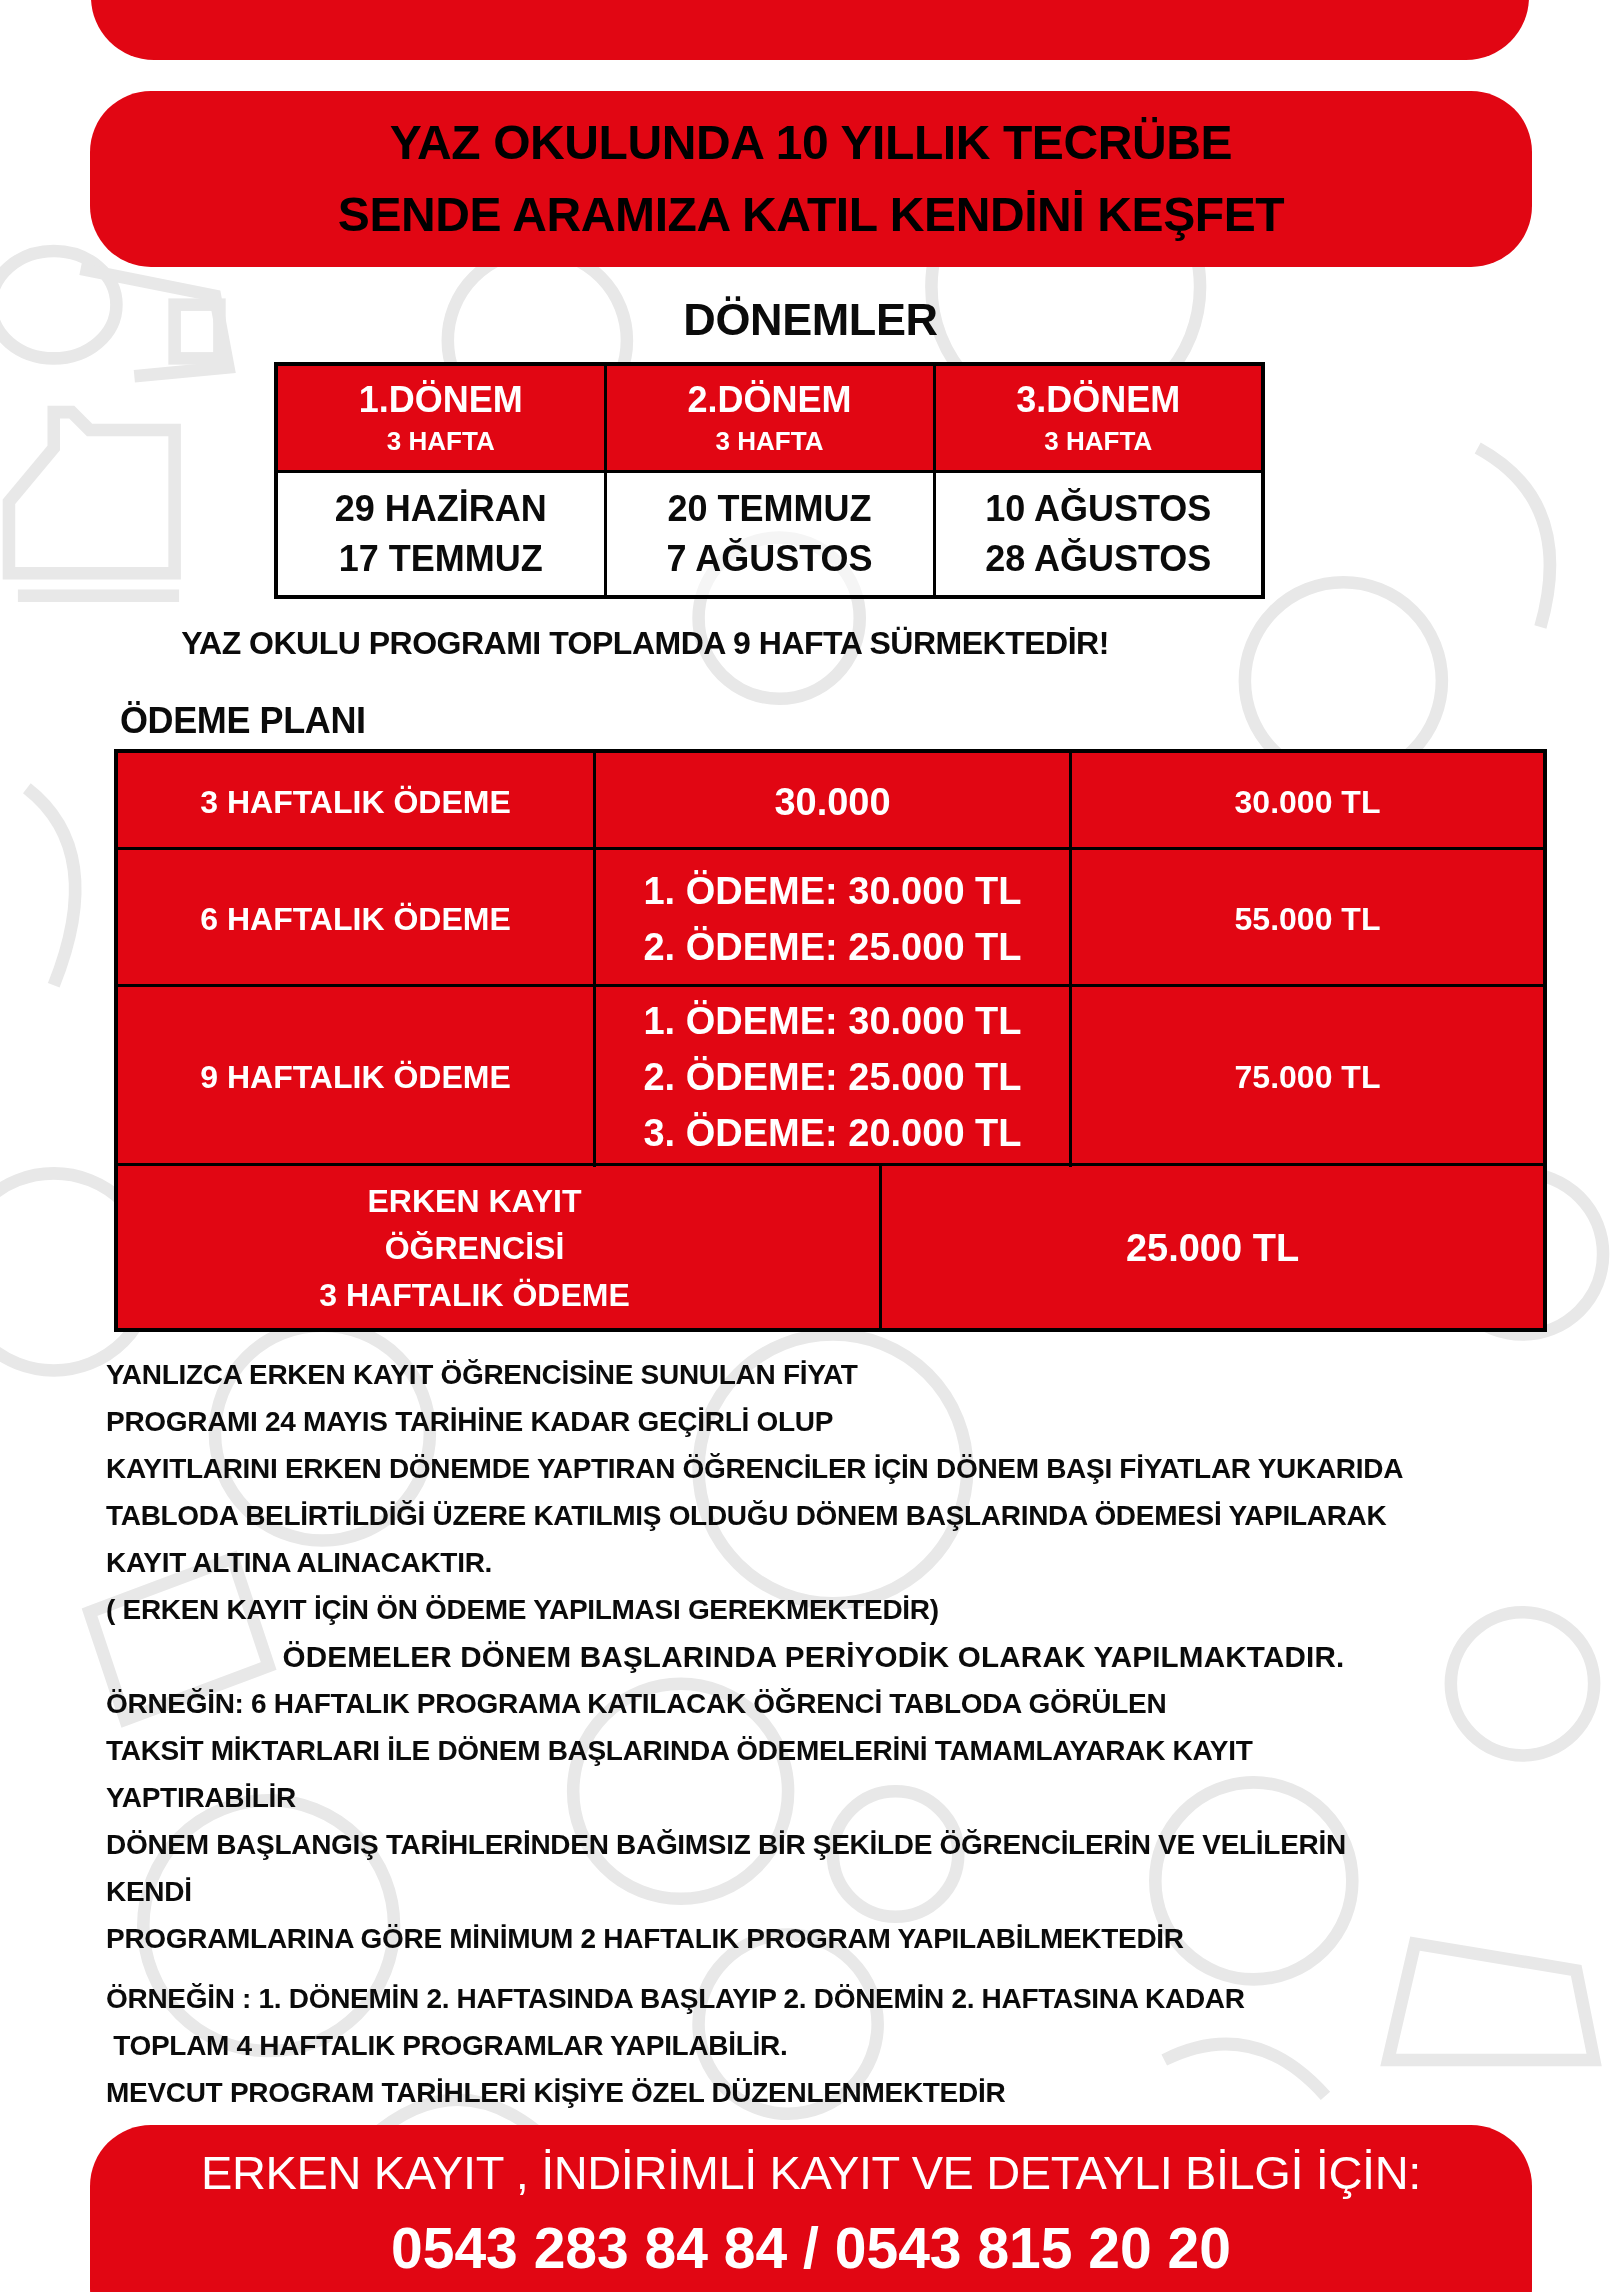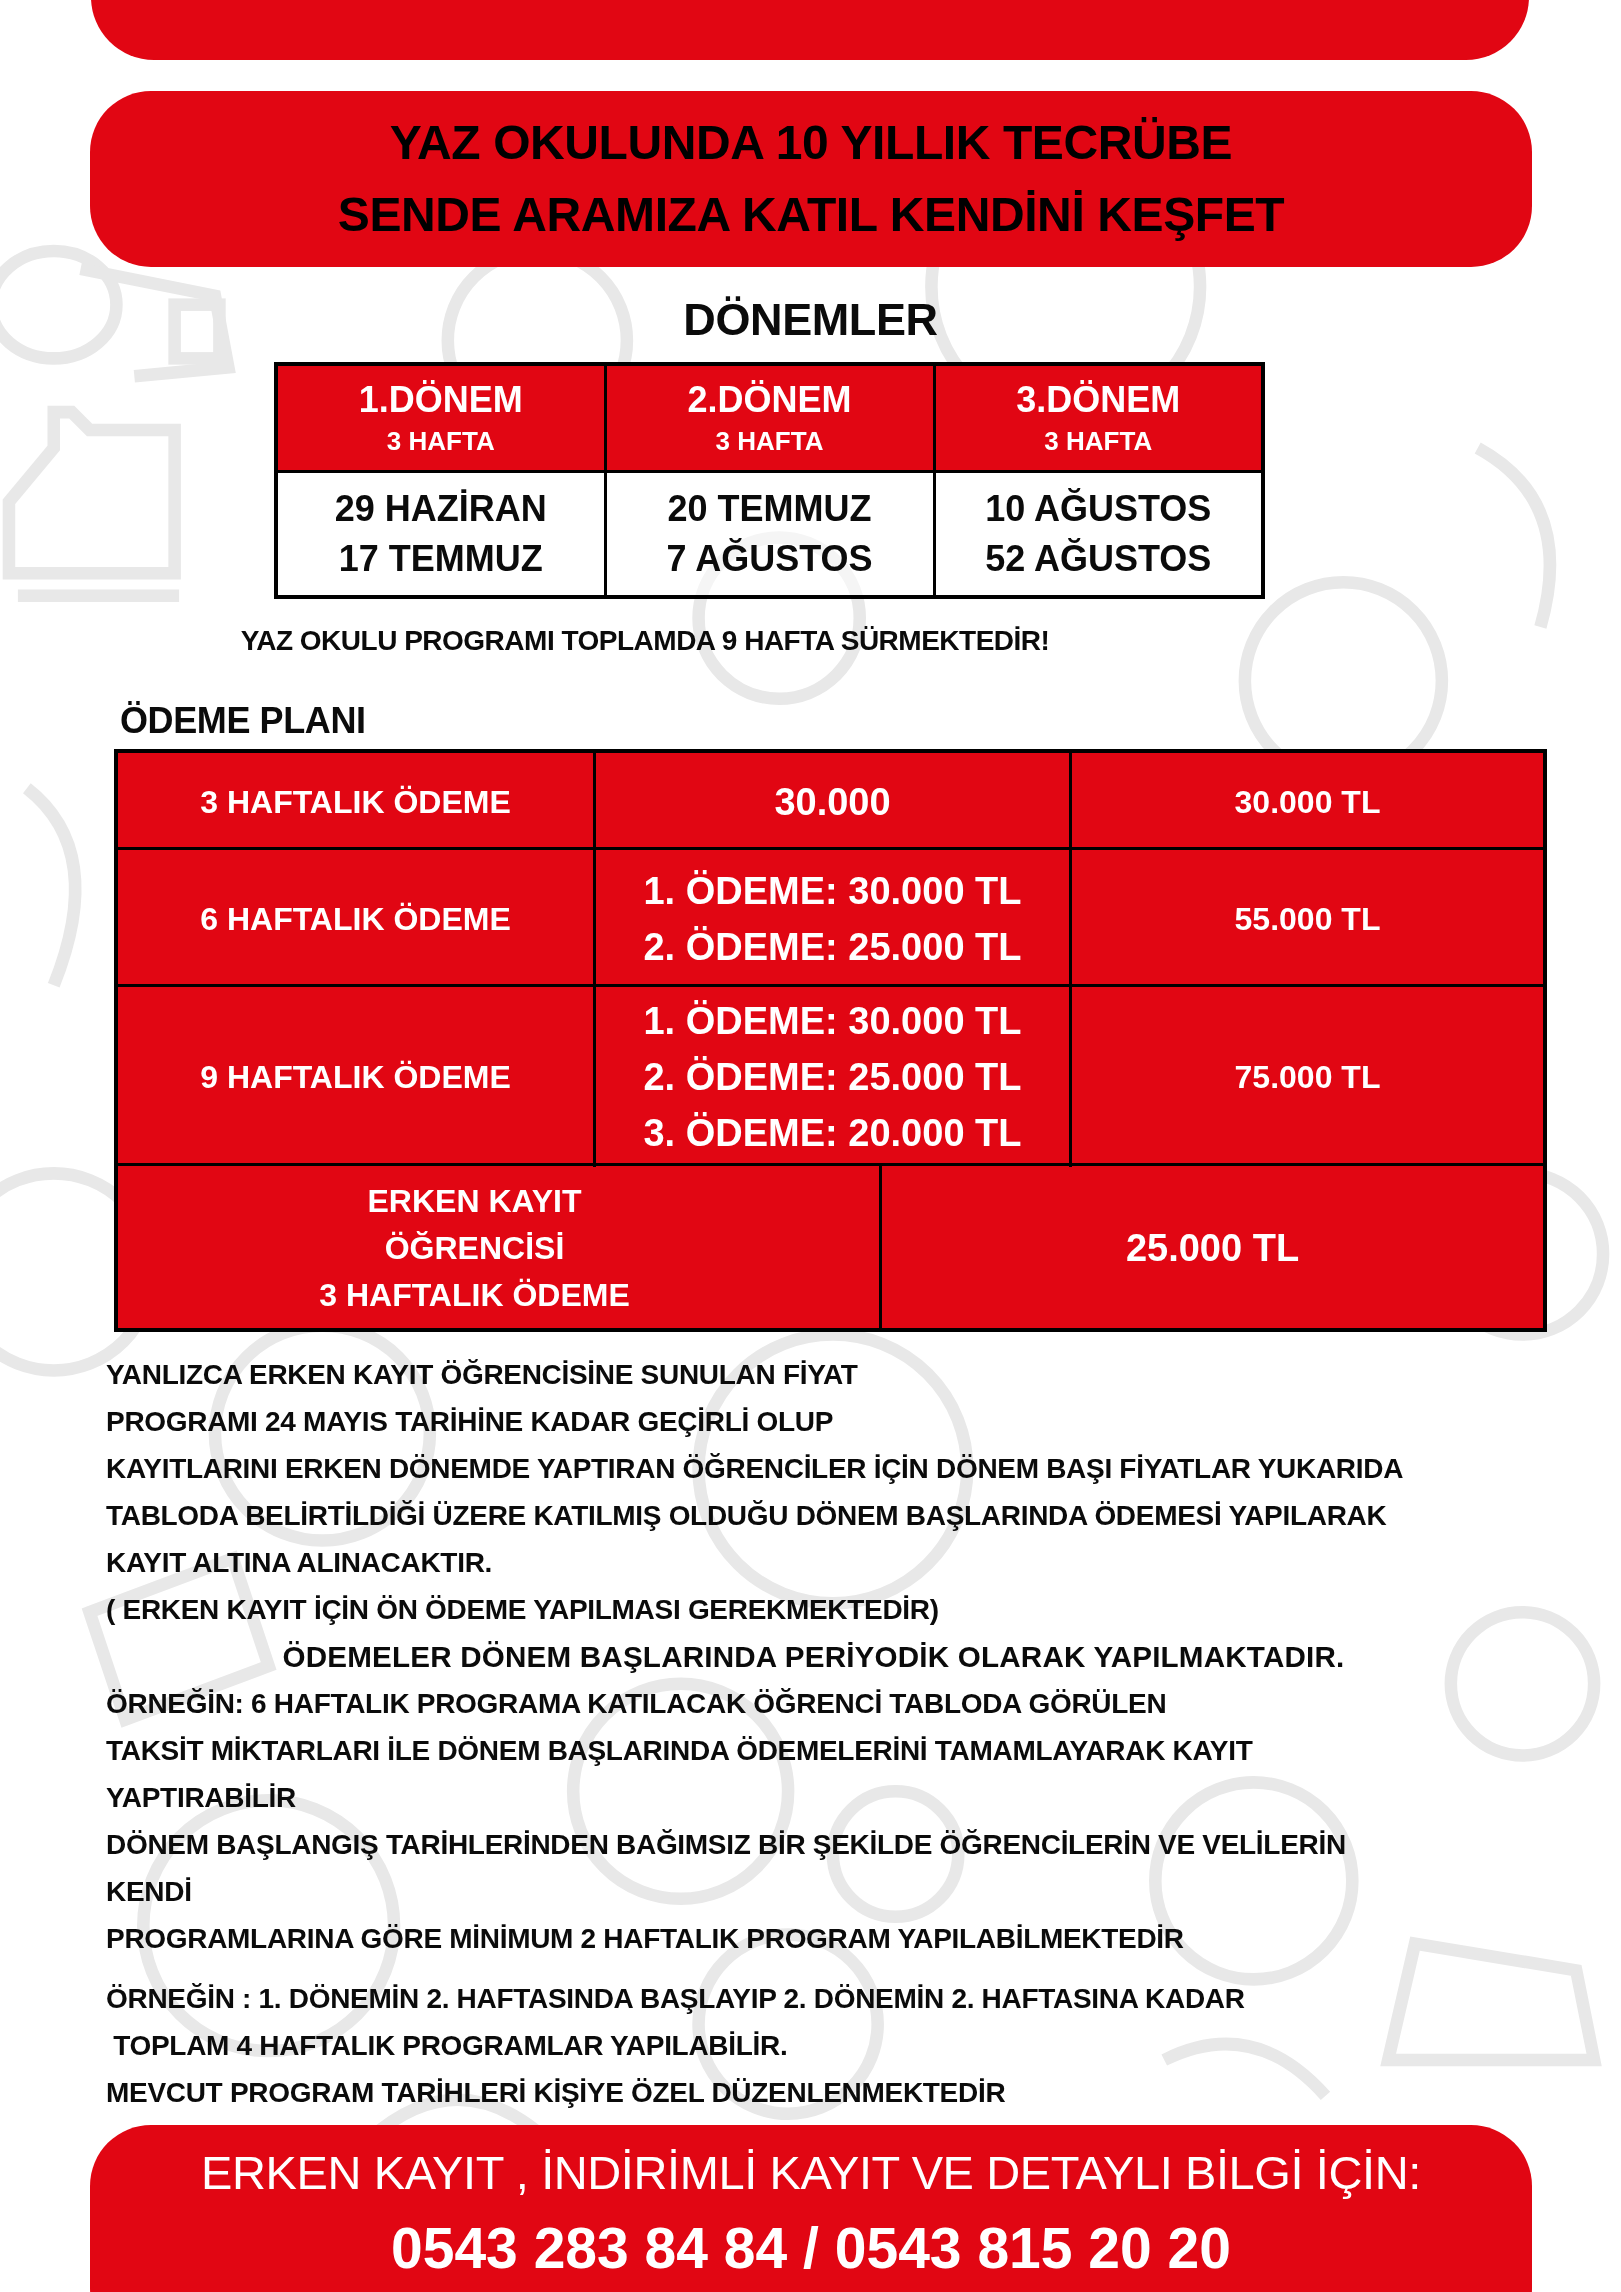--- a/index.html
+++ b/index.html
@@ -38,21 +38,21 @@
   }
   .periods td { border: 3.6px solid #000; text-align: center; vertical-align: middle; width: 33.33%; }
   .periods .hd { background: #e10613; color: #fff; height: 107px; }
   .periods .hd .t1 { font-size: 36px; font-weight: 700; line-height: 47px; display:block; }
   .periods .hd .t2 { font-size: 26px; font-weight: 700; line-height: 36px; display:block; }
   .periods .dt { background: rgba(255,255,255,0.55); height: 126px; font-size: 36px; font-weight: 700; line-height: 50px; }
   .periods .dt span { display:block; }
 
   .statement {
     left: 0; width: 1290px; top: 625px; text-align: center;
-    font-size: 28px; font-weight: 700; letter-spacing: -0.5px;
+    font-size: 32px; font-weight: 700; letter-spacing: -0.5px;
   }
   .odeme-title {
     left: 120px; top: 700px; font-size: 36px; font-weight: 700; letter-spacing: -0.4px;
   }
 
   .payments {
     left: 94px; top: 749px; width: 1433px; height: 583px;
     border: 4.5px solid #000; background: #e10613; color: #fff; margin-left: 20px;
   }
   .prow { position: absolute; left: 0; right: 0; display: flex; border-top: 3.6px solid #000; }
@@ -162,21 +162,21 @@
     <td class="dt">
       <span>29 HAZİRAN</span>
       <span>17 TEMMUZ</span>
     </td>
     <td class="dt">
       <span>20 TEMMUZ</span>
       <span>7 AĞUSTOS</span>
     </td>
     <td class="dt">
       <span>10 AĞUSTOS</span>
-      <span>52 AĞUSTOS</span>
+      <span>28 AĞUSTOS</span>
     </td>
   </tr>
 </tbody>
   </table>
 
 <div class="abs statement">YAZ OKULU PROGRAMI TOPLAMDA 9 HAFTA SÜRMEKTEDİR!</div>
 
 <div class="abs odeme-title">ÖDEME PLANI</div>
 
 <div class="abs payments">

